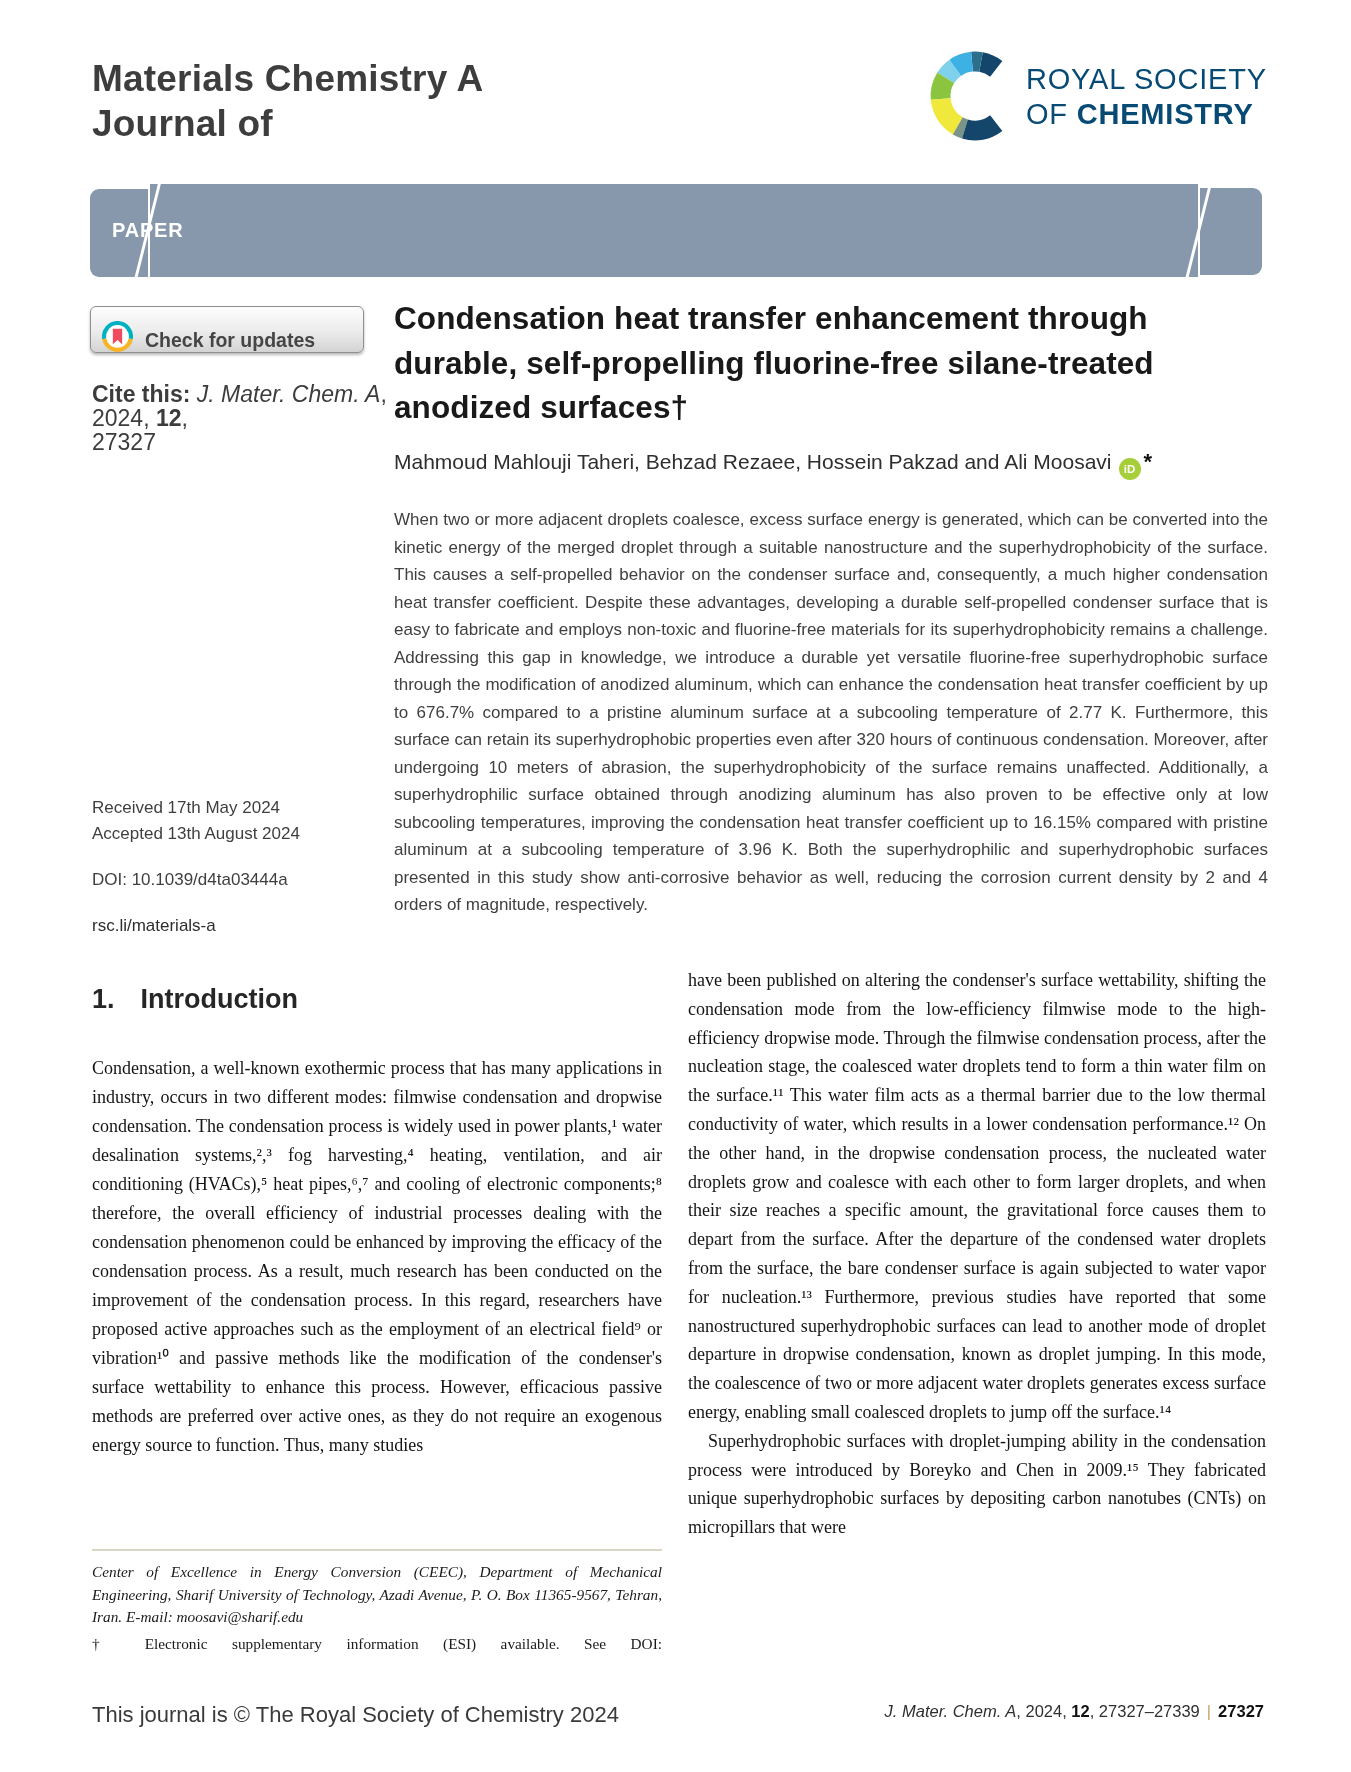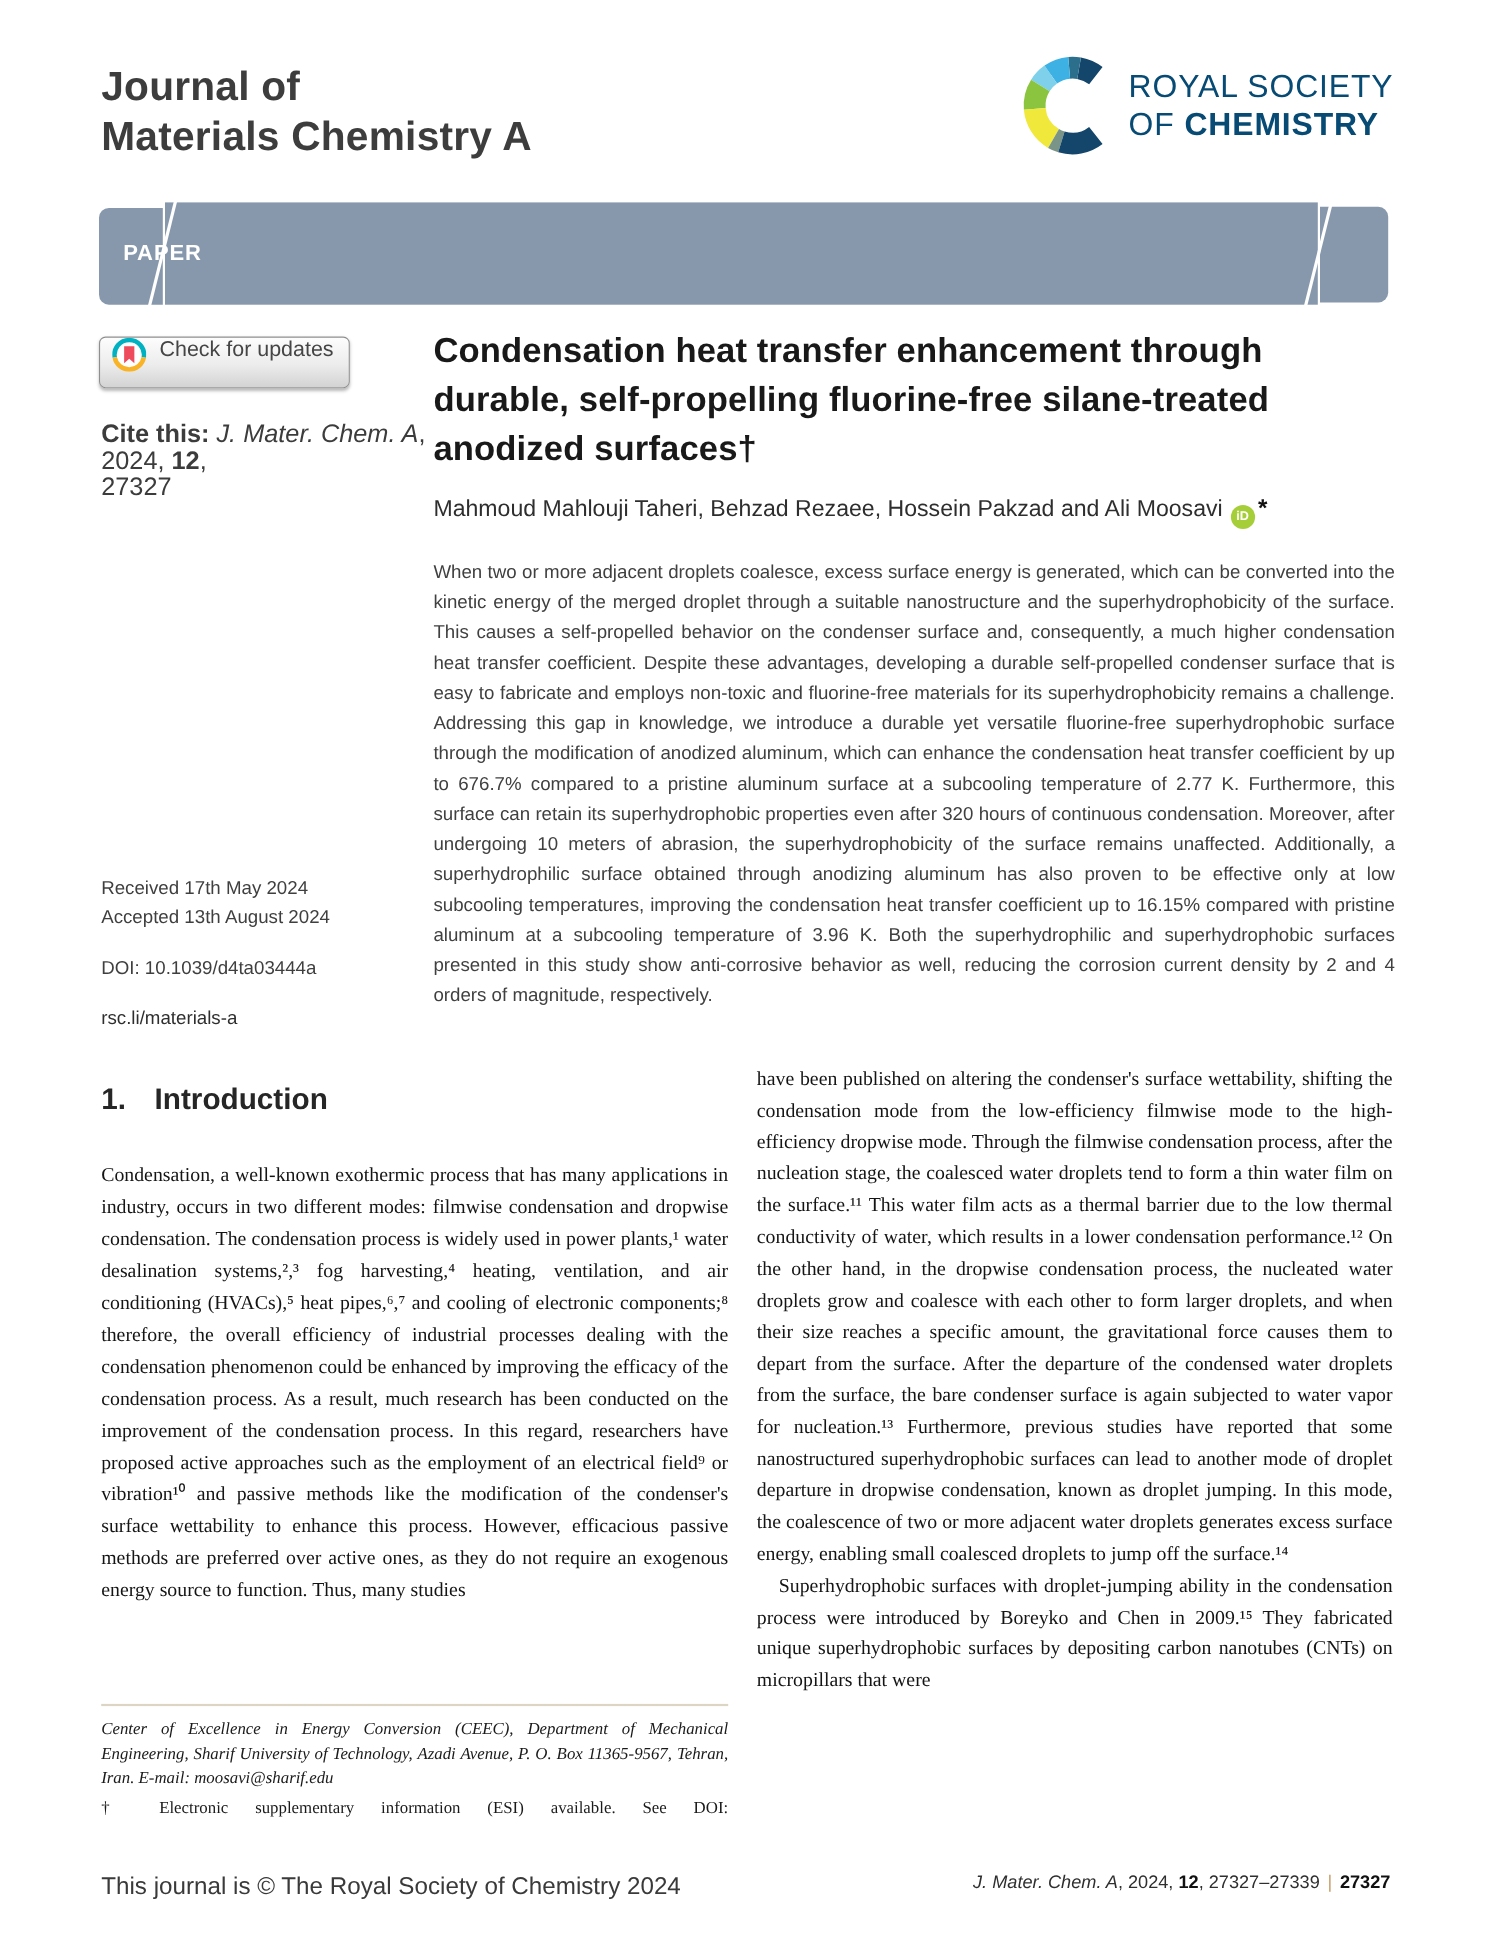--- a/index.html
+++ b/index.html
@@ -20,23 +20,23 @@
   .banner-cap-left  { left:90px;  top:189px; width:58px;  height:88px; background:#8798ad; border-radius:9px 0 0 9px; }
   .banner-main      { left:150px; top:184px; width:1048px; height:93px; background:#8798ad; }
   .banner-cap-right { left:1200px; top:188px; width:62px; height:87px; background:#8798ad; border-radius:0 9px 9px 0; }
   .banner-slash { width:3px; height:97px; background:#ffffff; z-index:2; }
   .banner-slash.s1 { left:146px; top:183px; transform:skewX(-14deg); }
   .banner-slash.s2 { left:1197px; top:183px; transform:skewX(-14deg); }
   .banner-label { left:112px; top:184px; height:93px; display:flex; align-items:center; z-index:3;
     color:#ffffff; font-size:20px; font-weight:700; letter-spacing:0.8px; }
 
   
-  .check-badge { left:90px; top:306px; width:228px; height:47px; border:1px solid #8f8f8f; border-radius:6px;
+  .check-badge { left:90px; top:306px; width:274px; height:47px; border:1px solid #8f8f8f; border-radius:6px;
     background:linear-gradient(180deg,#fdfdfd 0%,#ececec 55%,#d3d3d3 100%);
-    box-shadow:0 2px 3px rgba(0,0,0,.28); display:flex; align-items:flex-start; cursor:pointer; }
+    box-shadow:0 2px 3px rgba(0,0,0,.28); display:flex; align-items:flex-end; cursor:pointer;font-weight:bold; }
   .check-badge .ic { margin-left:11px; width:31px; height:31px; }
   .check-badge .lbl { margin-left:12px; font-size:19.5px; color:#454545; }
 
   
   .cite { left:92px; top:382px; width:310px; font-size:23px; line-height:24px; color:#3c3c3c; }
   .cite .b { font-weight:700; }
   .cite .i { font-style:italic; }
 
   
   .article-title { left:394px; top:296px; width:874px; font-size:31.5px; line-height:44.5px; font-weight:700; color:#191919; letter-spacing:0.1px; }
@@ -76,22 +76,22 @@
   .footer-right .i { font-style:italic; }
   .footer-right .b { font-weight:700; color:#111; }
   .footer-right .pipe { color:#c7a06a; padding:0 7px; }
 </style>
 </head>
 <body>
 
 <div class="page">
 
   <div class="abs journal-name">
+    <div>Materials Chemistry A</div>
     <div>Journal of</div>
-    <div>Materials Chemistry A</div>
   </div>
 
   <svg class="abs rsc-logo-mark" viewBox="0 0 90 90">
     <path d="M38.58,8.56 A37,37 0 0 0 16.66,21.22" stroke="#a8dff0" stroke-width="9" fill="none"></path>
     <path d="M8.14,48.23 A37,37 0 0 0 18.84,71.16" stroke="#f6f1a0" stroke-width="9" fill="none"></path>
     <path d="M65.32,18.99 A33,33 0 0 0 50.73,12.50" stroke="#14466b" stroke-width="19" fill="none"></path>
     <path d="M50.73,12.50 A33,33 0 0 0 42.12,12.13" stroke="#2b6f8c" stroke-width="19" fill="none"></path>
     <path d="M42.12,12.13 A33,33 0 0 0 26.07,17.97" stroke="#3eb1e4" stroke-width="19" fill="none"></path>
     <path d="M26.07,17.97 A33,33 0 0 0 17.02,27.51" stroke="#7fd0ea" stroke-width="19" fill="none"></path>
     <path d="M17.02,27.51 A33,33 0 0 0 12.13,47.88" stroke="#8bc540" stroke-width="19" fill="none"></path>

